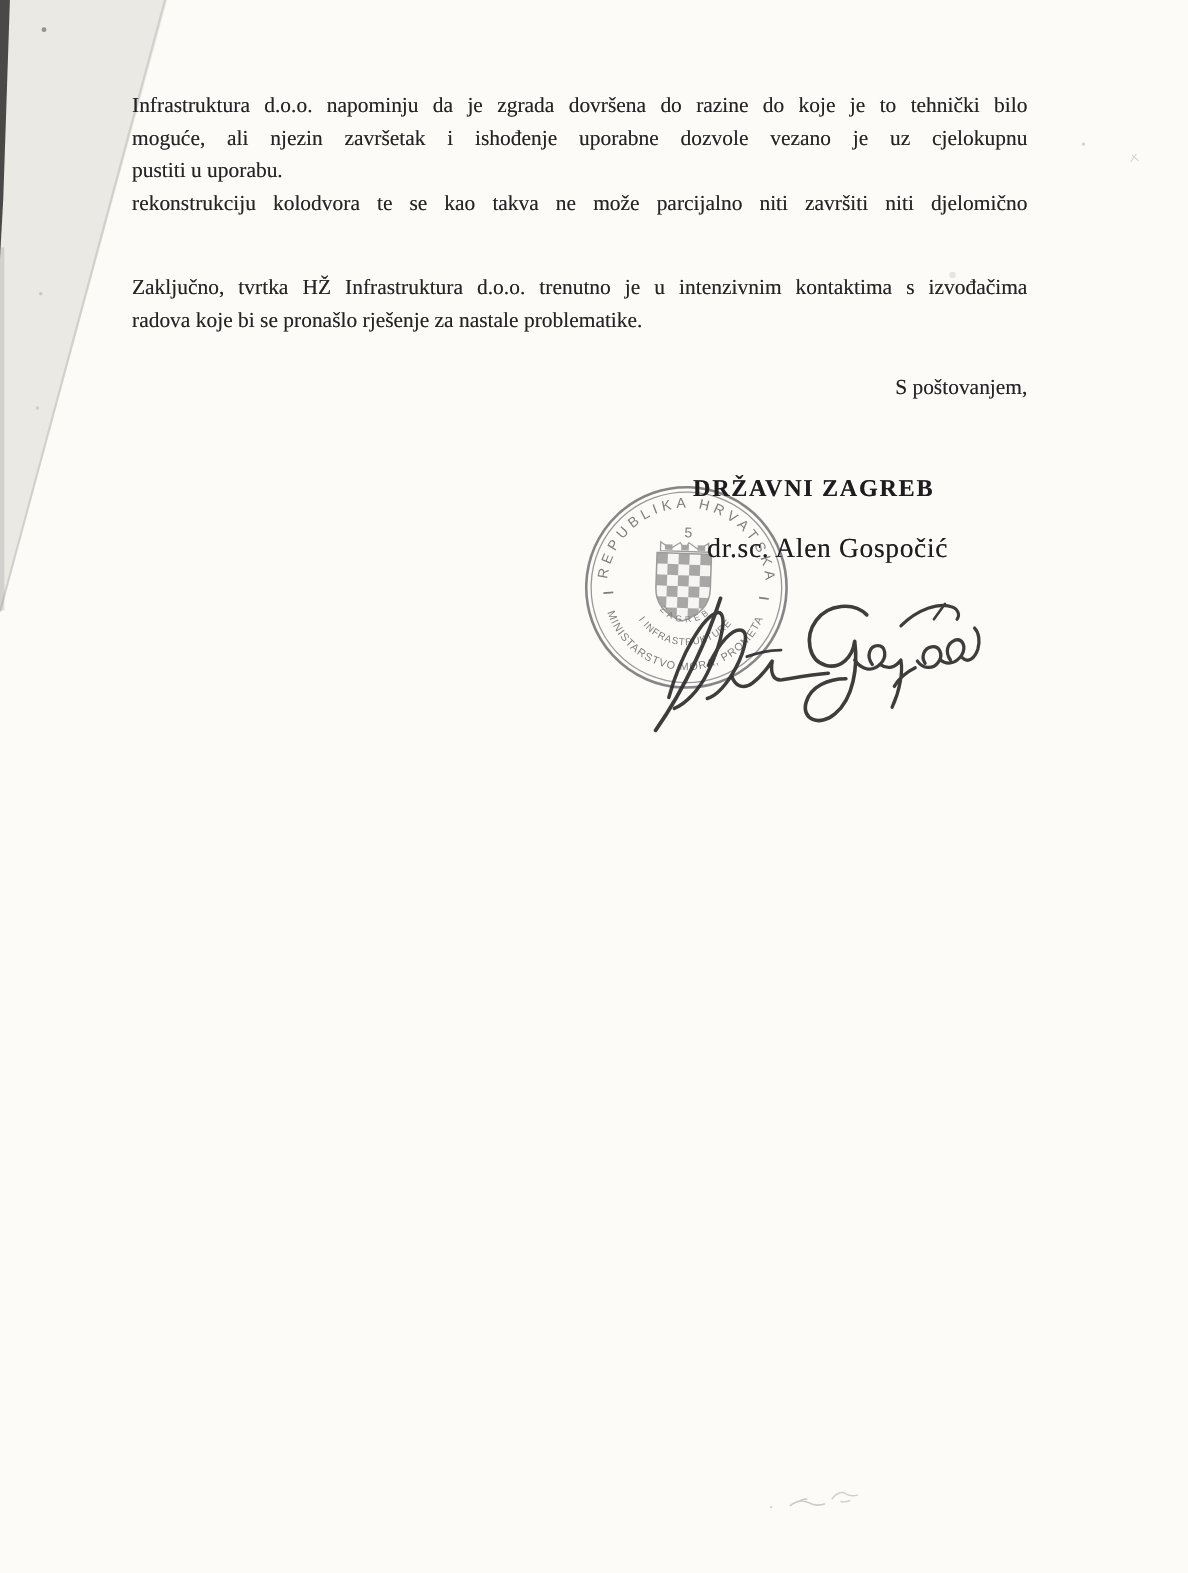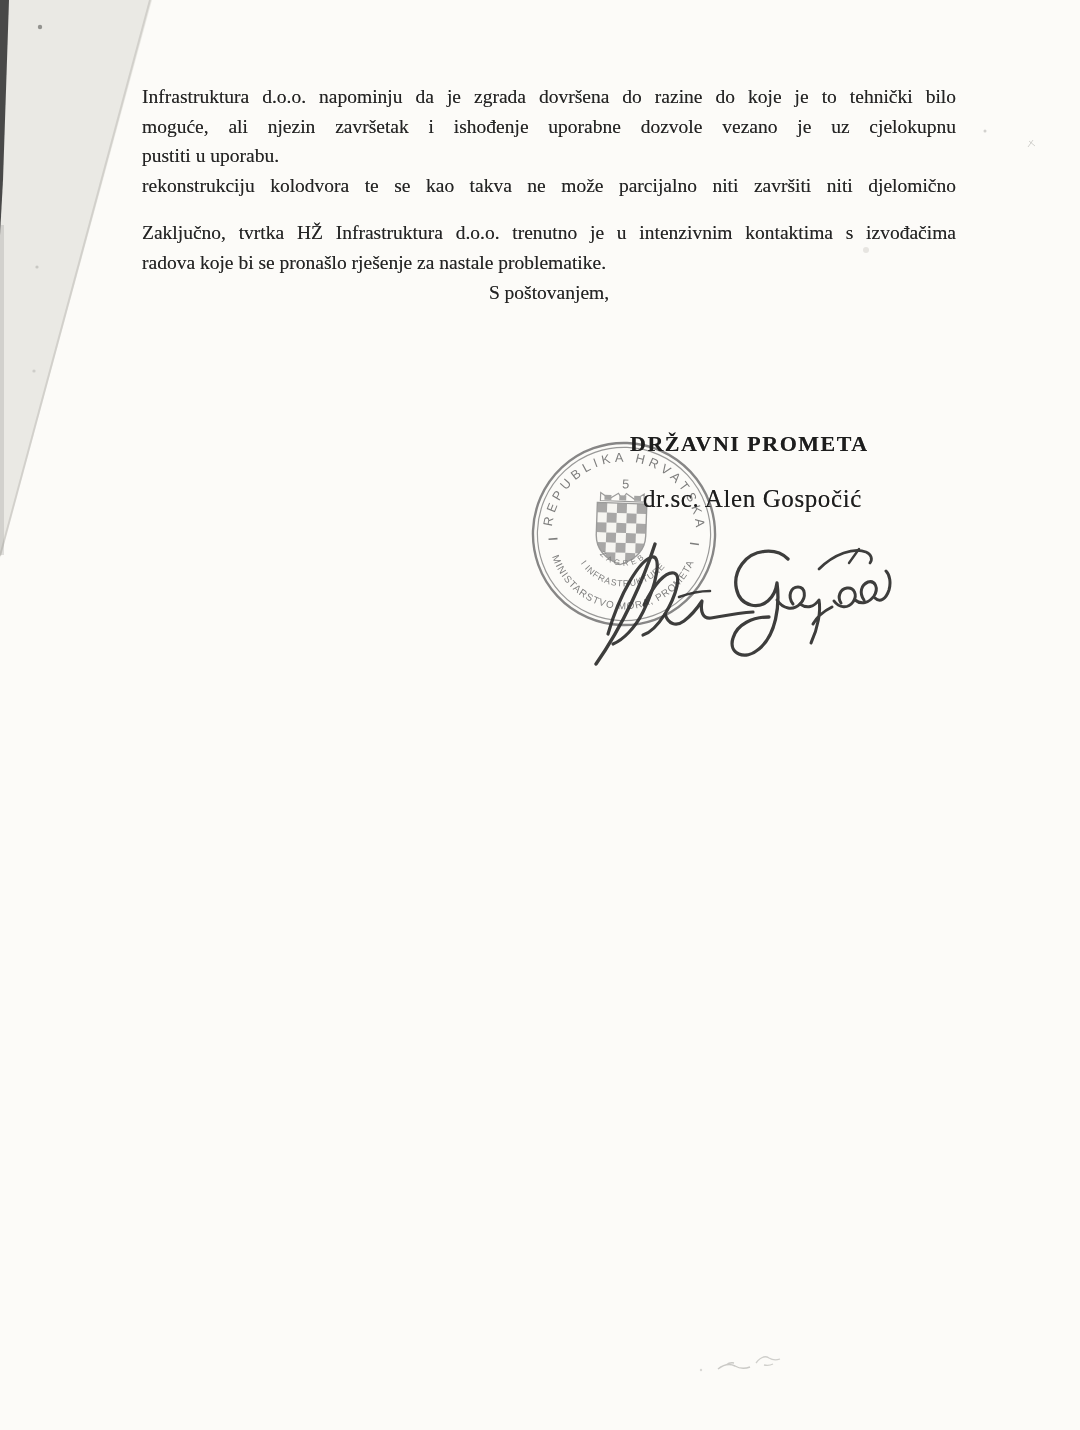--- a/index.html
+++ b/index.html
@@ -4,29 +4,29 @@
 <style>
   html,body{margin:0;padding:0;}
   body{
     width:1080px;height:1430px;position:relative;overflow:hidden;
     background:#fcfbf8;
     font-family:"Liberation Serif", serif;
   }
   .page{position:absolute;inset:0;}
   
   .letter-body{
-    position:absolute;left:142px;top:82px;width:814px;
+    position:absolute;left:120px;top:82px;width:814px;
     color:#242424;font-size:19.5px;line-height:29.6px;
     text-shadow:0 0 .5px rgba(40,40,40,.55);
   }
   .para{margin:0 0 0 0;}
-  .para + .para{margin-top:18px;}
+  .para + .para{margin-top:47px;}
   .line{text-align:justify;text-align-last:justify;}
   .line.last{text-align-last:left;}
-  .closing{text-align:center;font-family:Liberation Serif, serif;}
+  .closing{margin-top:31px;text-align:right;font-family:Liberation Serif, serif;}
   
   .signer-title{
     position:absolute;left:630px;top:431px;
     font-weight:bold;font-size:22px;letter-spacing:1.5px;color:#1d1d1d;
     text-shadow:0 0 .6px rgba(20,20,20,.6);
   }
   .signer-name{
     position:absolute;left:643px;top:485px;
     font-weight:normal;font-size:25px;letter-spacing:.6px;color:#1d1d1d;
     text-shadow:0 0 .6px rgba(20,20,20,.6);
@@ -150,16 +150,16 @@
       <path d="M 248 92 C 255 97, 262 95, 267 88 C 269 99, 266 116, 259 131 M 261 112 C 266 103, 274 98, 280 95" stroke-width="3"></path>
       <path d="M 282 89 C 287 96, 296 97, 301 90 C 306 83, 302 75, 295 76 C 288 77, 285 85, 289 91" stroke-width="3"></path>
       <path d="M 303 88 C 309 93, 317 91, 322 84 C 327 76, 323 68, 316 70 C 309 73, 307 81, 312 88" stroke-width="3"></path>
       <path d="M 323 86 C 328 91, 334 87, 337 78 C 339 71, 338 63, 334 59" stroke-width="3"></path>
 
       <path d="M 267 57 C 282 42, 302 35, 314 40 C 319 42, 321 47, 318 51" stroke-width="2.8"></path>
       <path d="M 297 51 L 307 37" stroke-width="2.4"></path>
     </g>
   </svg>
 
-  <div class="signer-title">DRŽAVNI PROMETA</div>
+  <div class="signer-title">DRŽAVNI ZAGREB</div>
   <div class="signer-name">dr.sc. Alen Gospočić</div>
 
 </div>
 
 </body></html>

